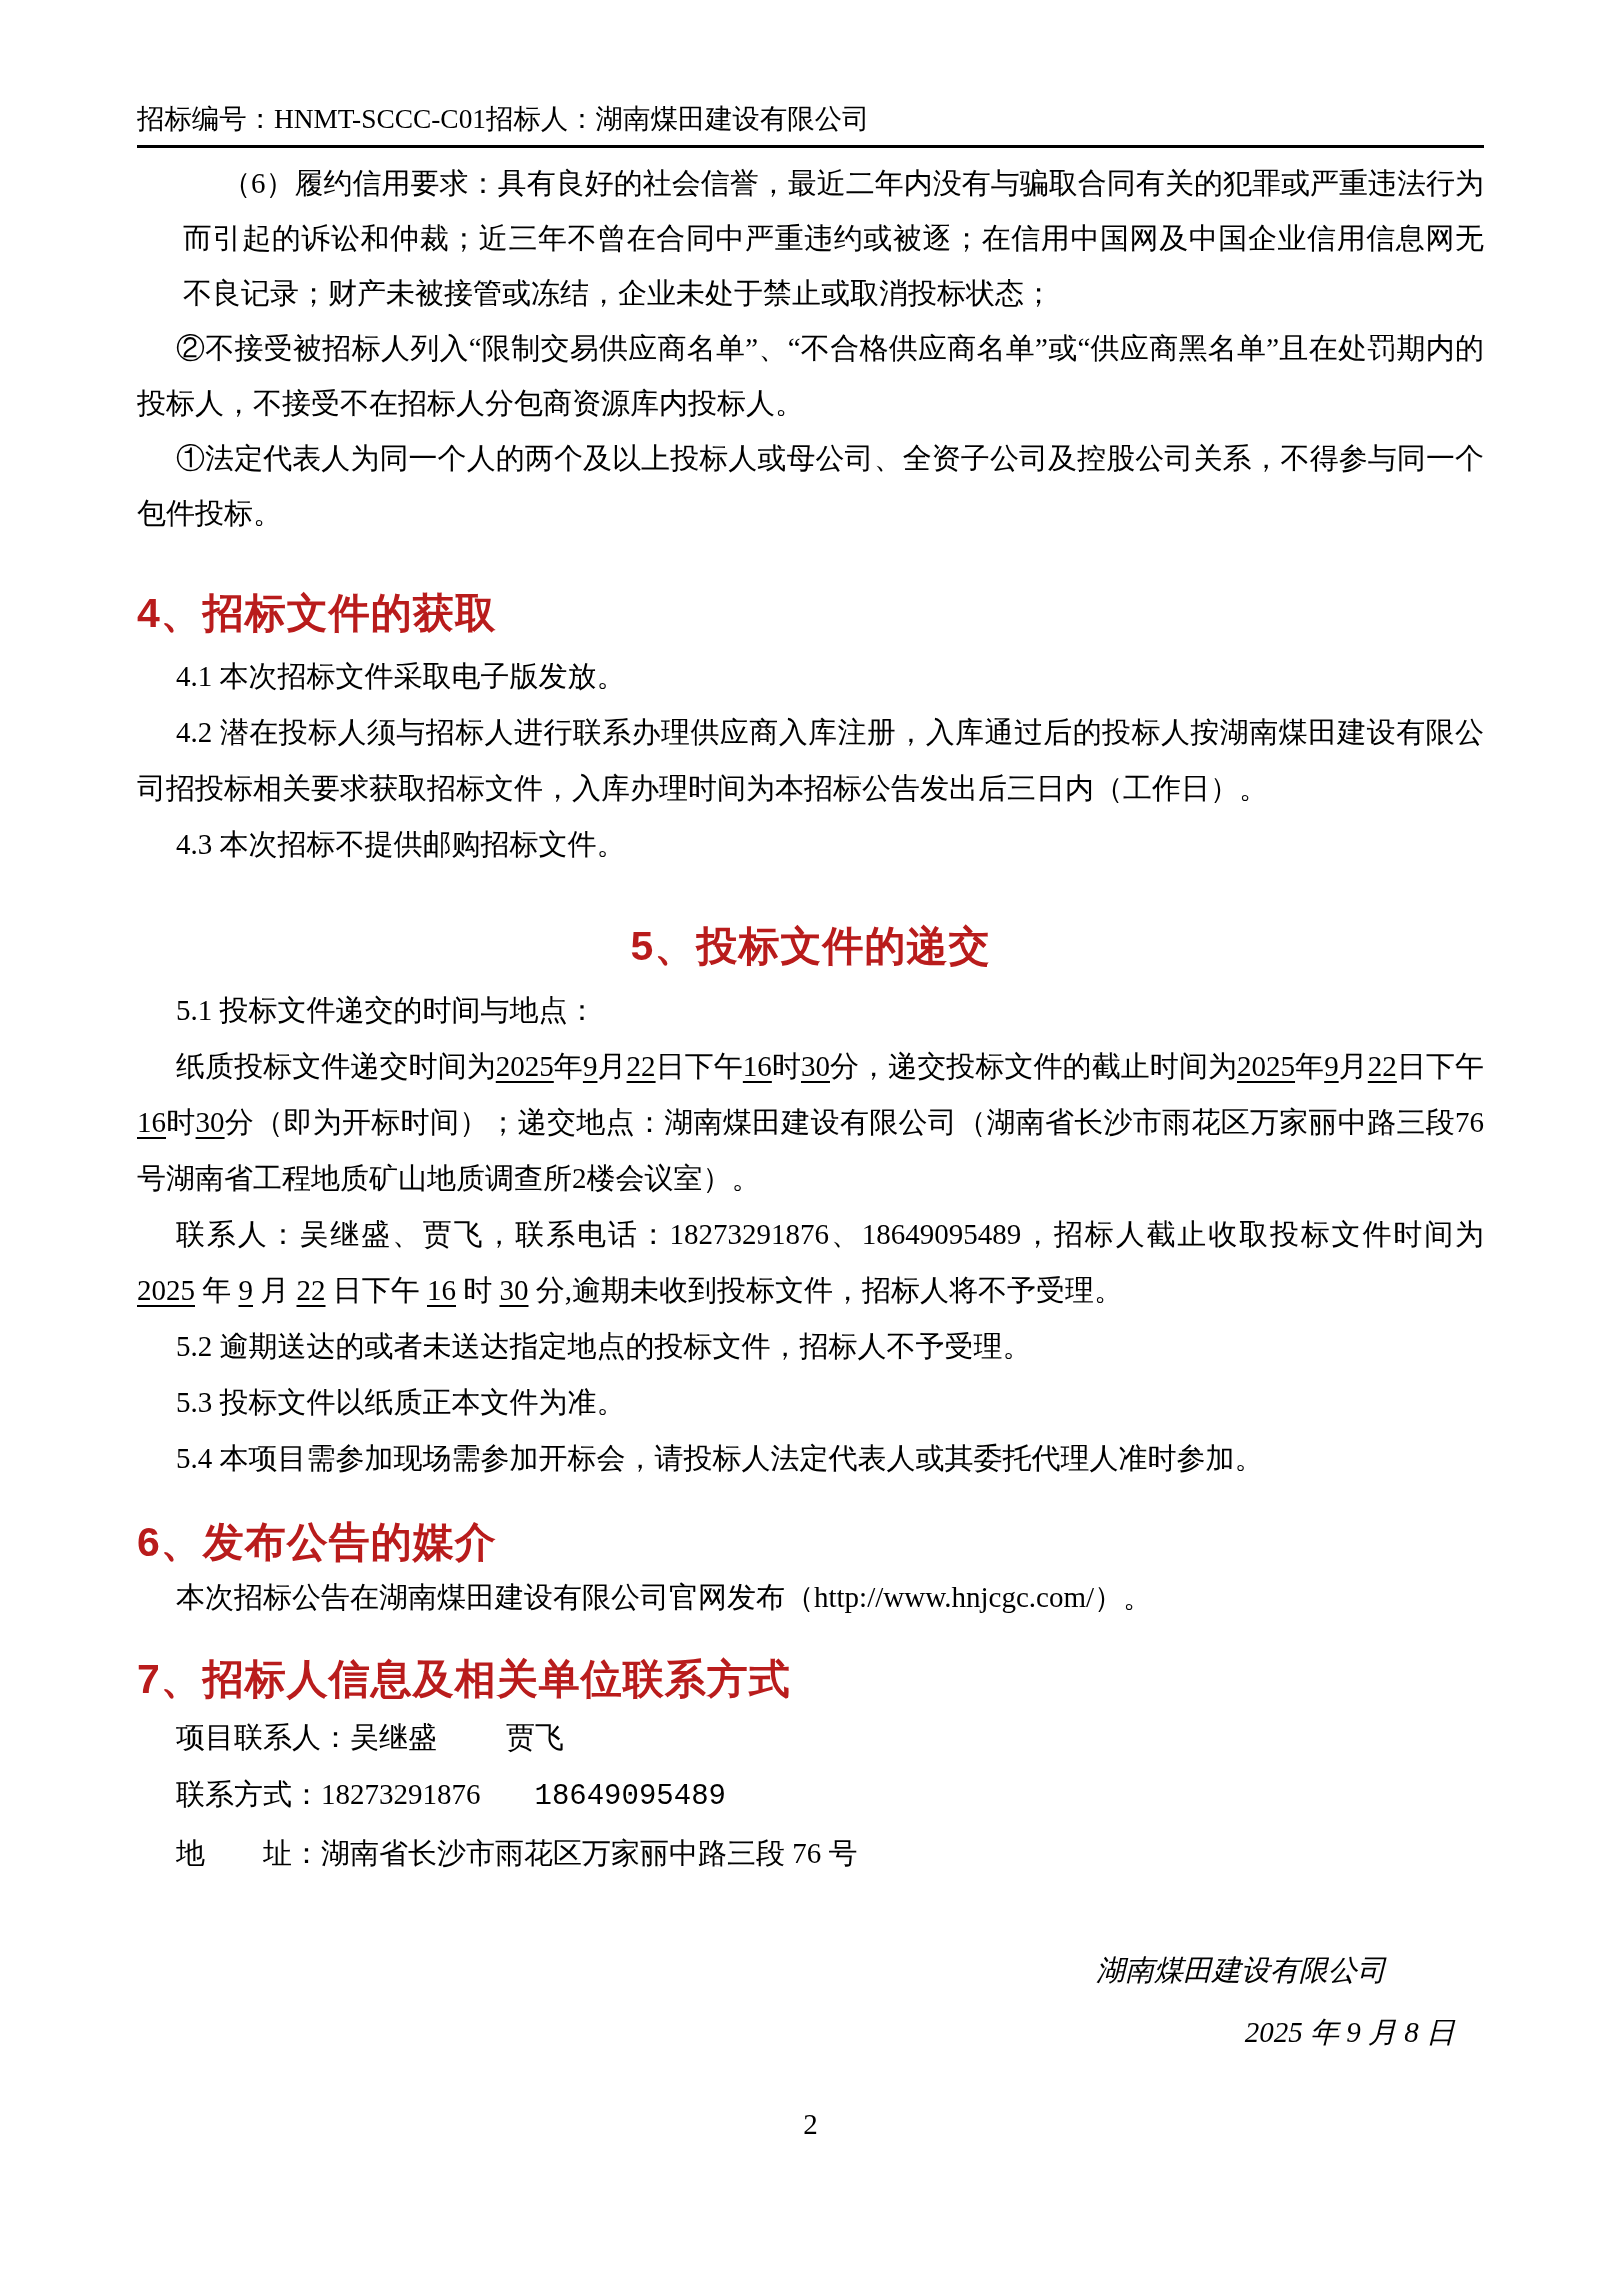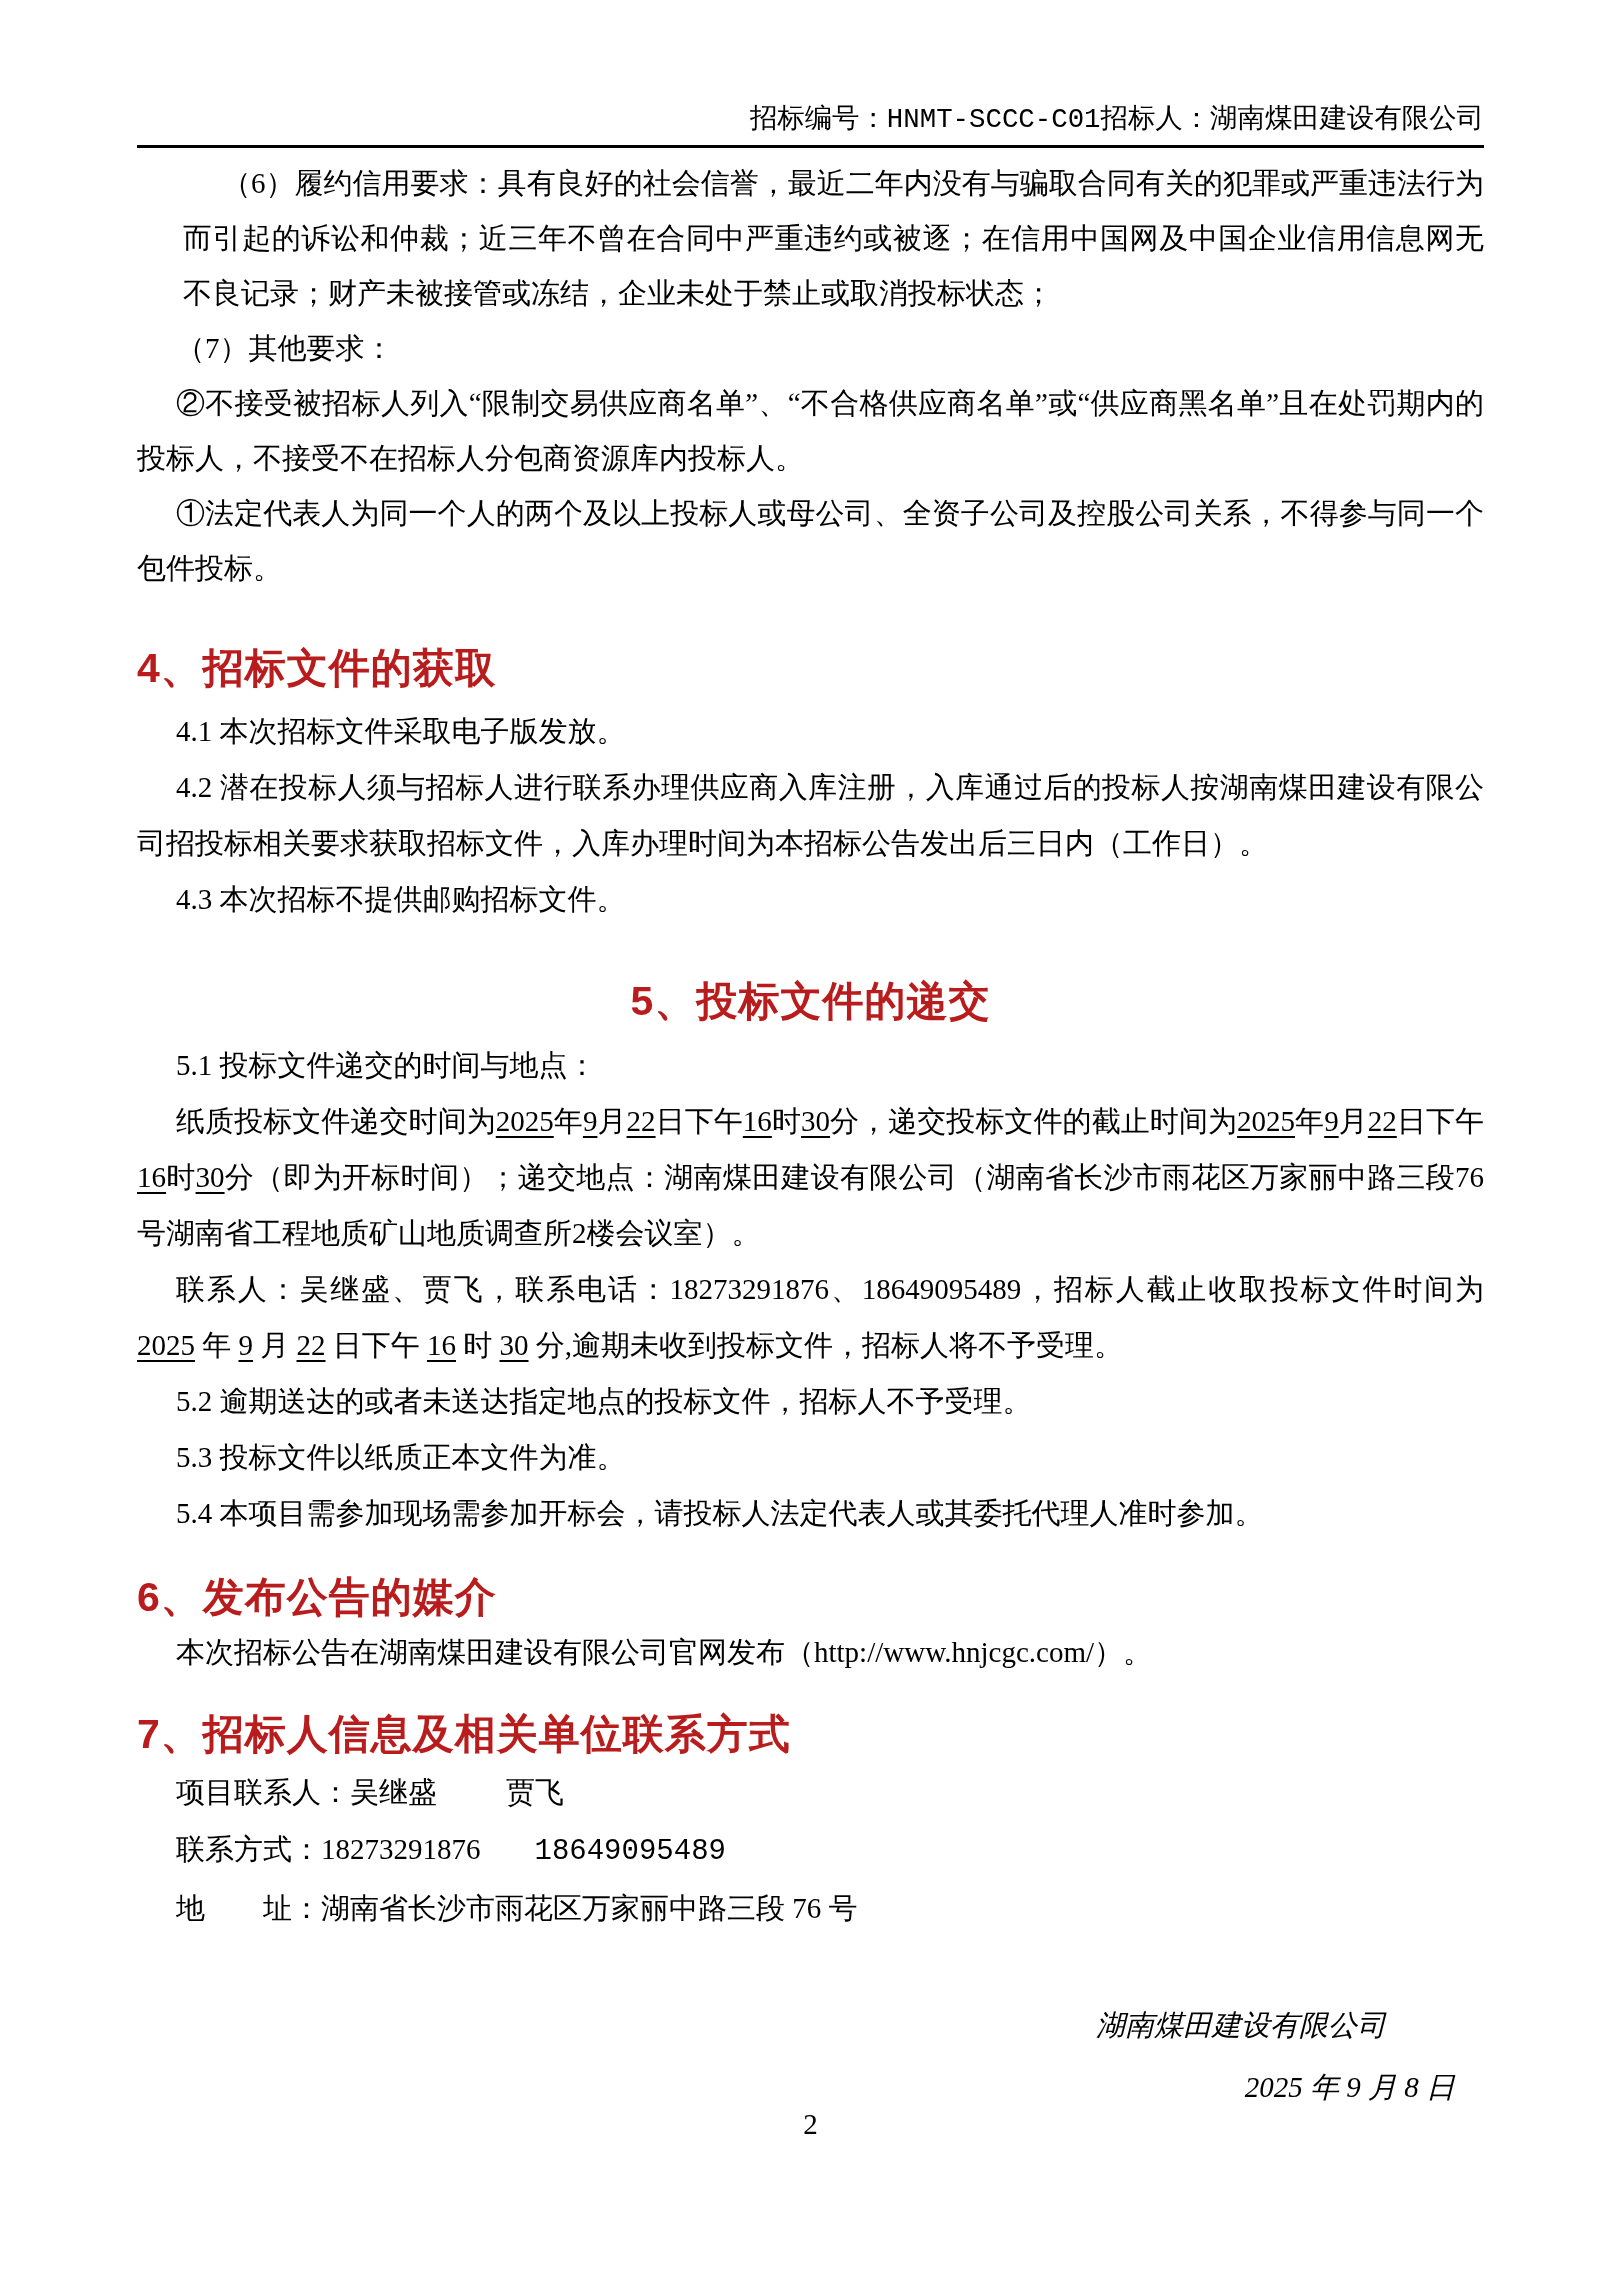--- a/index.html
+++ b/index.html
@@ -8,28 +8,27 @@
     width:1621px;
     height:2293px;
     background:#ffffff;
     color:#000000;
     overflow:hidden;
     font-family:"Liberation Serif","DejaVu Serif",serif;
   }
   .content{padding:0 137px;}
   .doc-header{
     display:flex;
-    justify-content:flex-end;
+    justify-content:flex-start;
     align-items:flex-end;
     margin-top:104px;
     padding-bottom:9.8px;
     border-bottom:3.9px solid #000;
     font-size:27.4px;
     line-height:31px;
-    font-family:Liberation Mono, monospace;
   }
   p{margin:0;}
   .body{
     font-size:29px;
     line-height:55px;
     text-align:justify;
   }
   .indent{text-indent:39px;}
   .sec{
     margin:0;
@@ -76,21 +75,20 @@
 
 <div class="page">
   <div class="content">
 
     <div class="doc-header">
       <span>招标编号：HNMT-SCCC-C01</span>
       <span>招标人：湖南煤田建设有限公司</span>
     </div>
 
     <p class="body indent mt-first">（6）履约信用要求：具有良好的社会信誉，最近二年内没有与骗取合同有关的犯罪或严重违法行为而引起的诉讼和仲裁；近三年不曾在合同中严重违约或被逐；在信用中国网及中国企业信用信息网无不良记录；财产未被接管或冻结，企业未处于禁止或取消投标状态；</p>
-    <p class="body indent">（7）其他要求：</p>
     <p class="body indent">②不接受被招标人列入“限制交易供应商名单”、“不合格供应商名单”或“供应商黑名单”且在处罚期内的投标人，不接受不在招标人分包商资源库内投标人。</p>
     <p class="body indent">①法定代表人为同一个人的两个及以上投标人或母公司、全资子公司及控股公司关系，不得参与同一个包件投标。</p>
 
     <h2 class="sec mt-h4">4、招标文件的获取</h2>
     <div class="sec-body">
       <p class="body indent">4.1 本次招标文件采取电子版发放。</p>
       <p class="body indent">4.2 潜在投标人须与招标人进行联系办理供应商入库注册，入库通过后的投标人按湖南煤田建设有限公司招投标相关要求获取招标文件，入库办理时间为本招标公告发出后三日内（工作日）。</p>
       <p class="body indent">4.3 本次招标不提供邮购招标文件。</p>
     </div>
 

